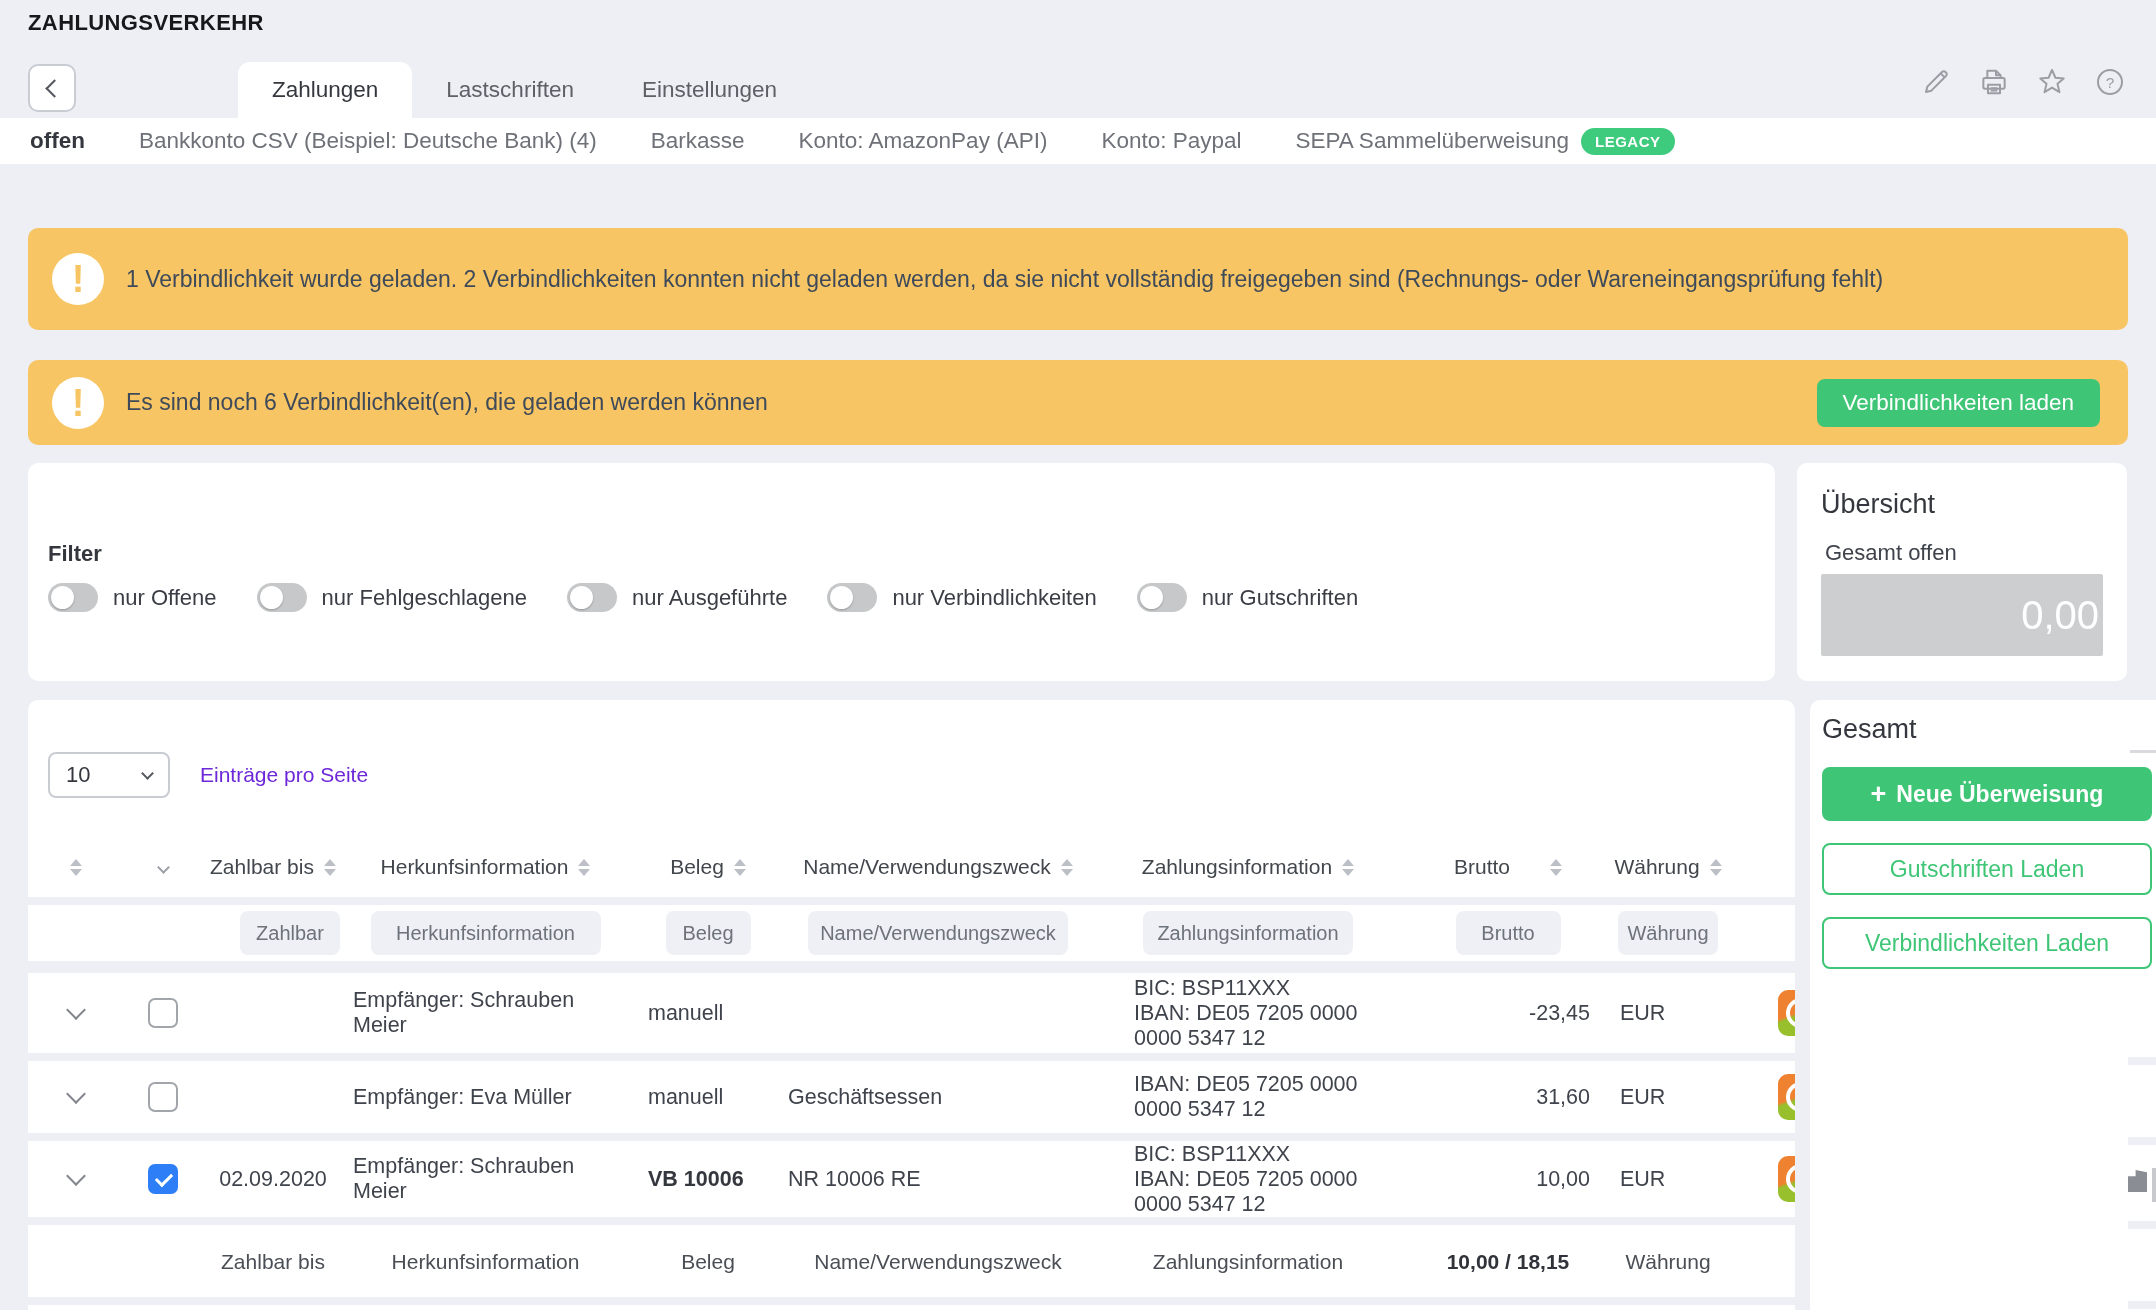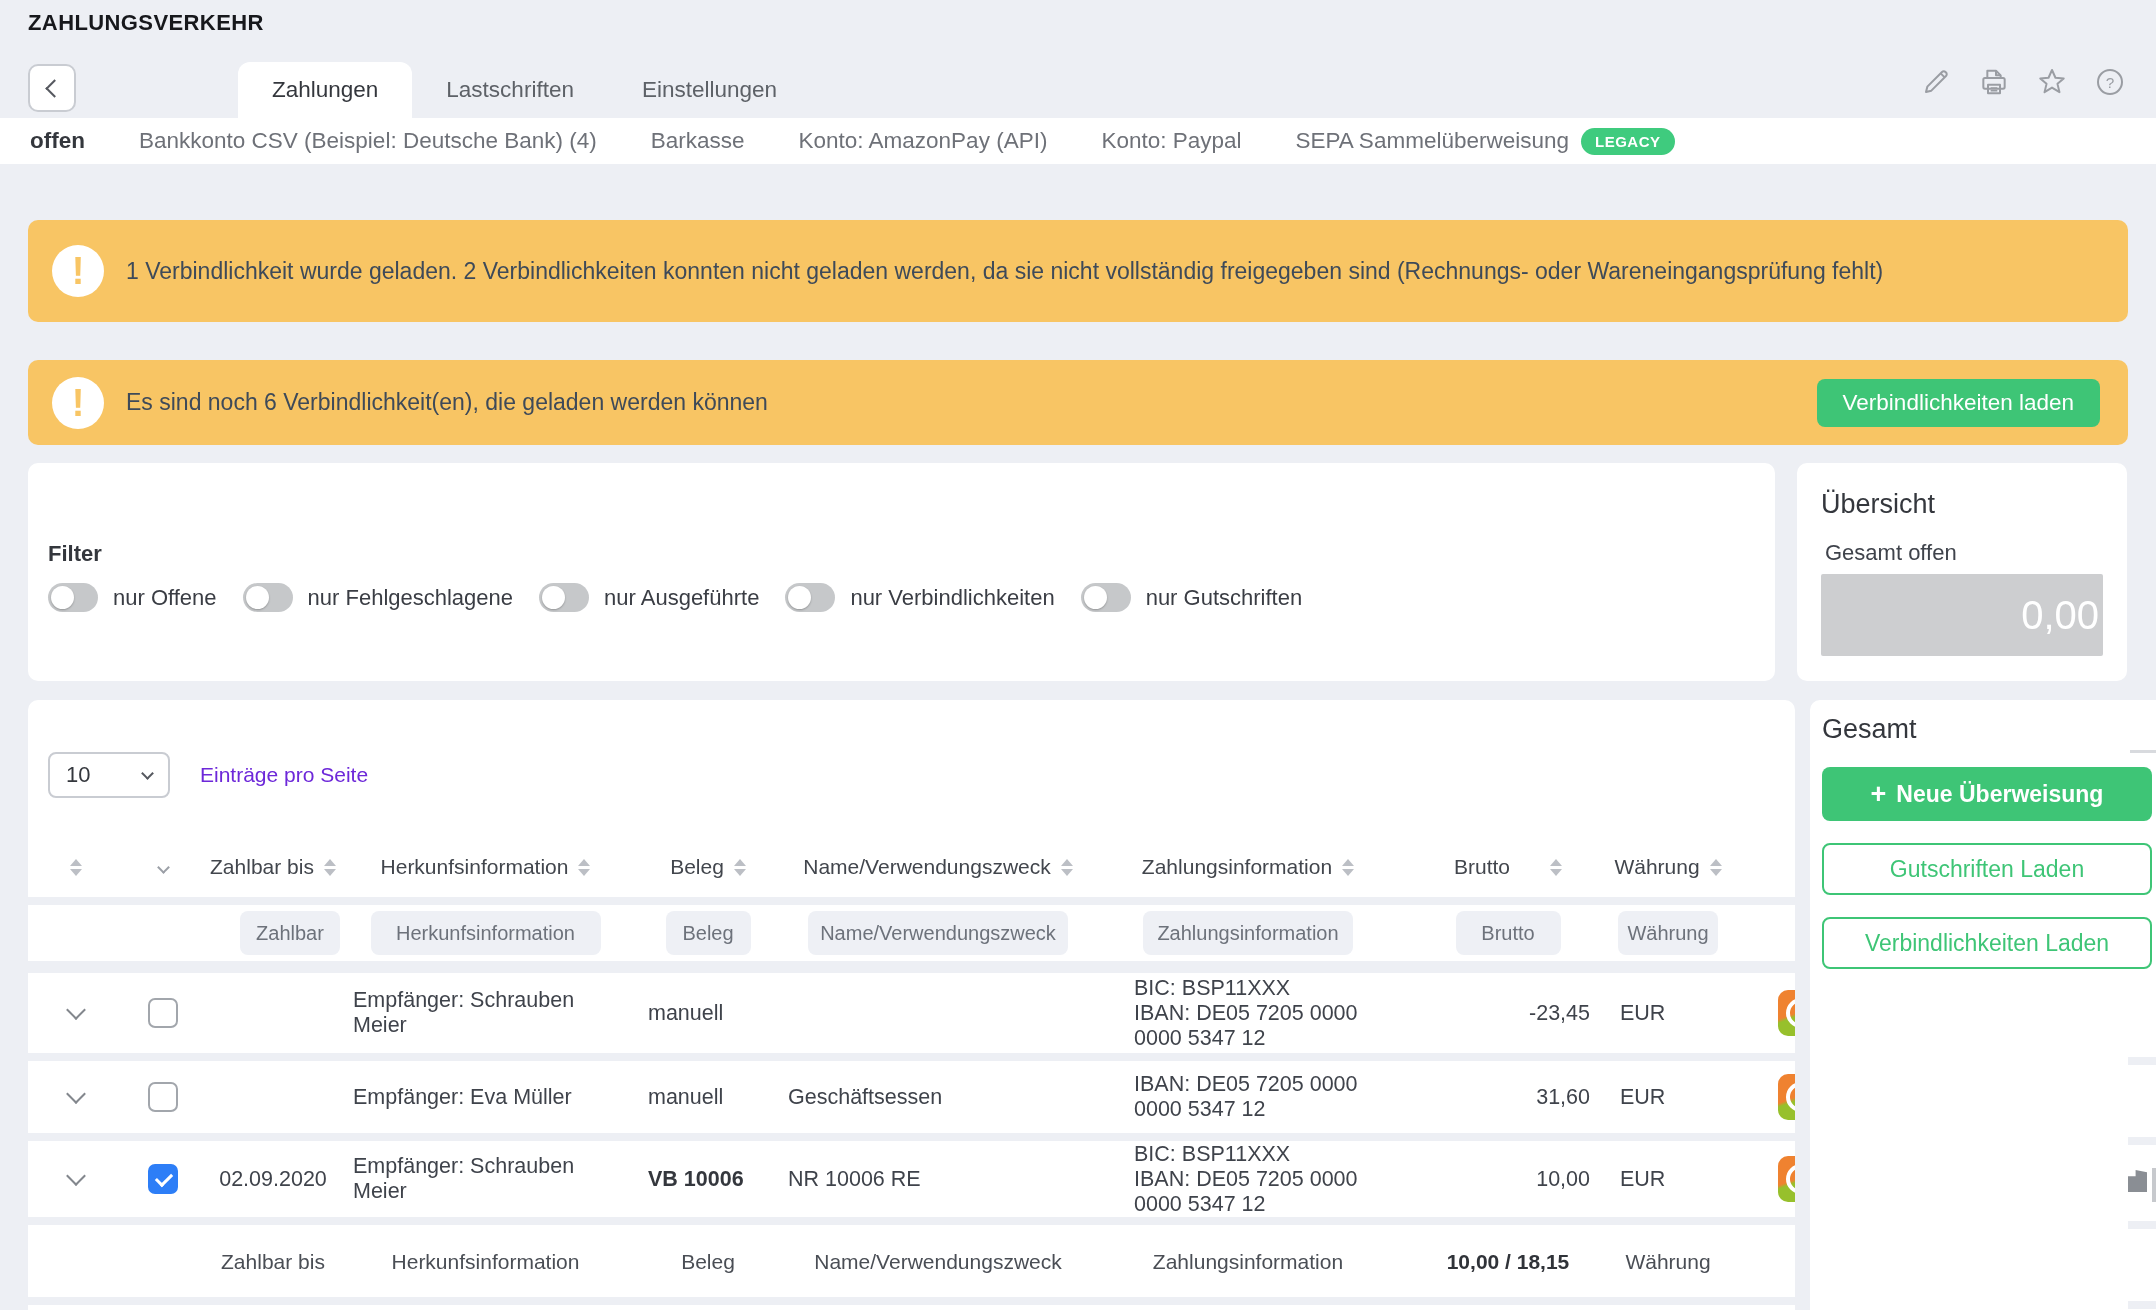--- a/index.html
+++ b/index.html
@@ -20,31 +20,31 @@
   .top-icons svg { width:32px; height:32px; display:block; cursor:pointer; }
 
   
   .subnav { position:absolute; left:0; top:118px; width:2156px; height:46px; background:#fff; display:flex; align-items:center; gap:54px; padding-left:30px; }
   .subnav-item { font-size:22.5px; color:#6e7178; cursor:pointer; white-space:nowrap; display:flex; align-items:center; gap:12px; }
   .subnav-item.active { color:#34373d; font-weight:700; }
   .badge { background:#3fcb7e; color:#fff; font-size:15px; font-weight:700; letter-spacing:.5px; padding:5px 14px; border-radius:14px; }
 
   
   .alert { position:absolute; left:28px; width:2100px; background:#f8c564; border-radius:10px; display:flex; align-items:center; padding:0 24px; }
-  .alert-1 { top:220px; height:102px; }
+  .alert-1 { top:228px; height:102px; }
   .alert-2 { top:360px; height:85px; }
   .alert-icon { flex:0 0 52px; width:52px; height:52px; border-radius:50%; background:#fff; display:flex; align-items:center; justify-content:center; margin-right:22px; }
   .alert-icon::after { content:"!"; color:#f8c564; font-weight:800; font-size:38px; line-height:1; }
   .alert-text { font-size:23px; line-height:31px; color:#3e4a59; max-width:1800px; }
   .alert-btn { position:absolute; right:28px; top:50%; transform:translateY(-50%); background:#3ec576; color:#fff; border:none; border-radius:8px; height:48px; padding:0 26px; font-size:22.5px; font-family:inherit; cursor:pointer; }
 
   
   .filter-card { position:absolute; left:28px; top:463px; width:1747px; height:218px; background:#fff; border-radius:10px; padding:78px 20px 0 20px; }
   .filter-title { font-size:22px; font-weight:700; color:#34373d; }
-  .toggle-row { display:flex; align-items:center; gap:26px; margin-top:16px; }
+  .toggle-row { display:flex; align-items:center; gap:40px; margin-top:16px; }
   .toggle-item { display:flex; align-items:center; gap:15px; }
   .toggle { width:50px; height:29px; border-radius:15px; background:#c6c8ca; position:relative; cursor:pointer; flex:0 0 auto; }
   .toggle .knob { position:absolute; top:3px; left:3px; width:23px; height:23px; border-radius:50%; background:#fff; box-shadow:0 1px 2px rgba(0,0,0,.25); }
   .toggle.on { background:#53b65b; }
   .toggle.on .knob { left:auto; right:3px; }
   .toggle-label { font-size:22px; color:#3a3d44; white-space:nowrap; }
 
   
   .overview-card { position:absolute; left:1797px; top:463px; width:330px; height:218px; background:#fff; border-radius:10px; padding:26px 24px 0 24px; }
   .overview-title { font-size:27px; color:#34373d; }

